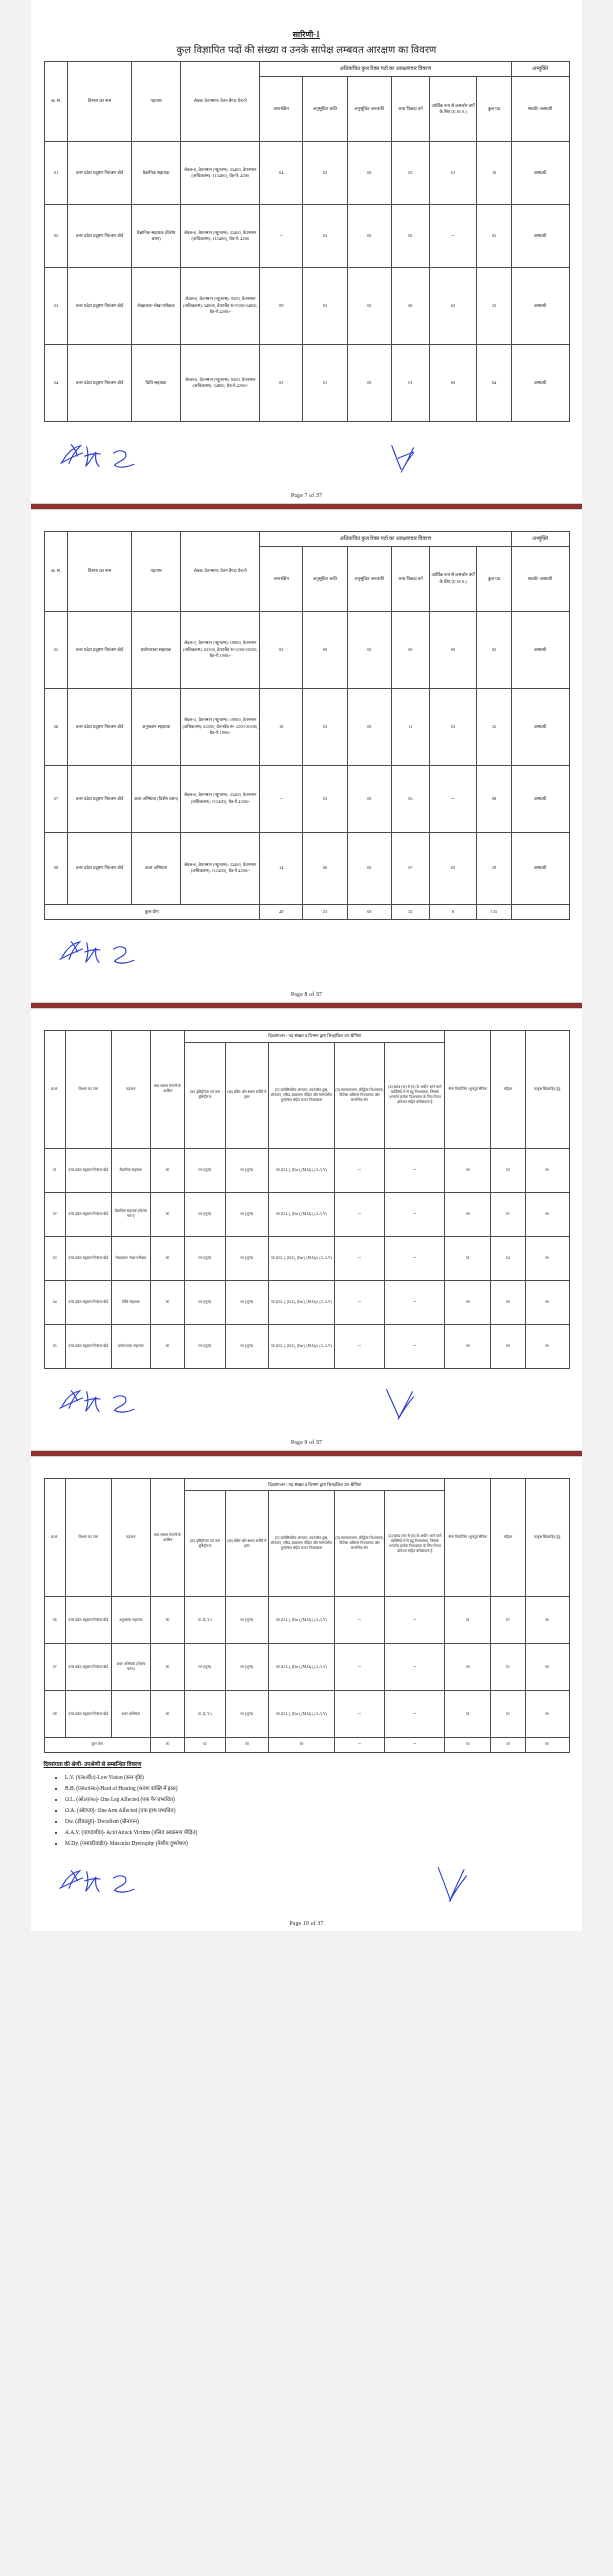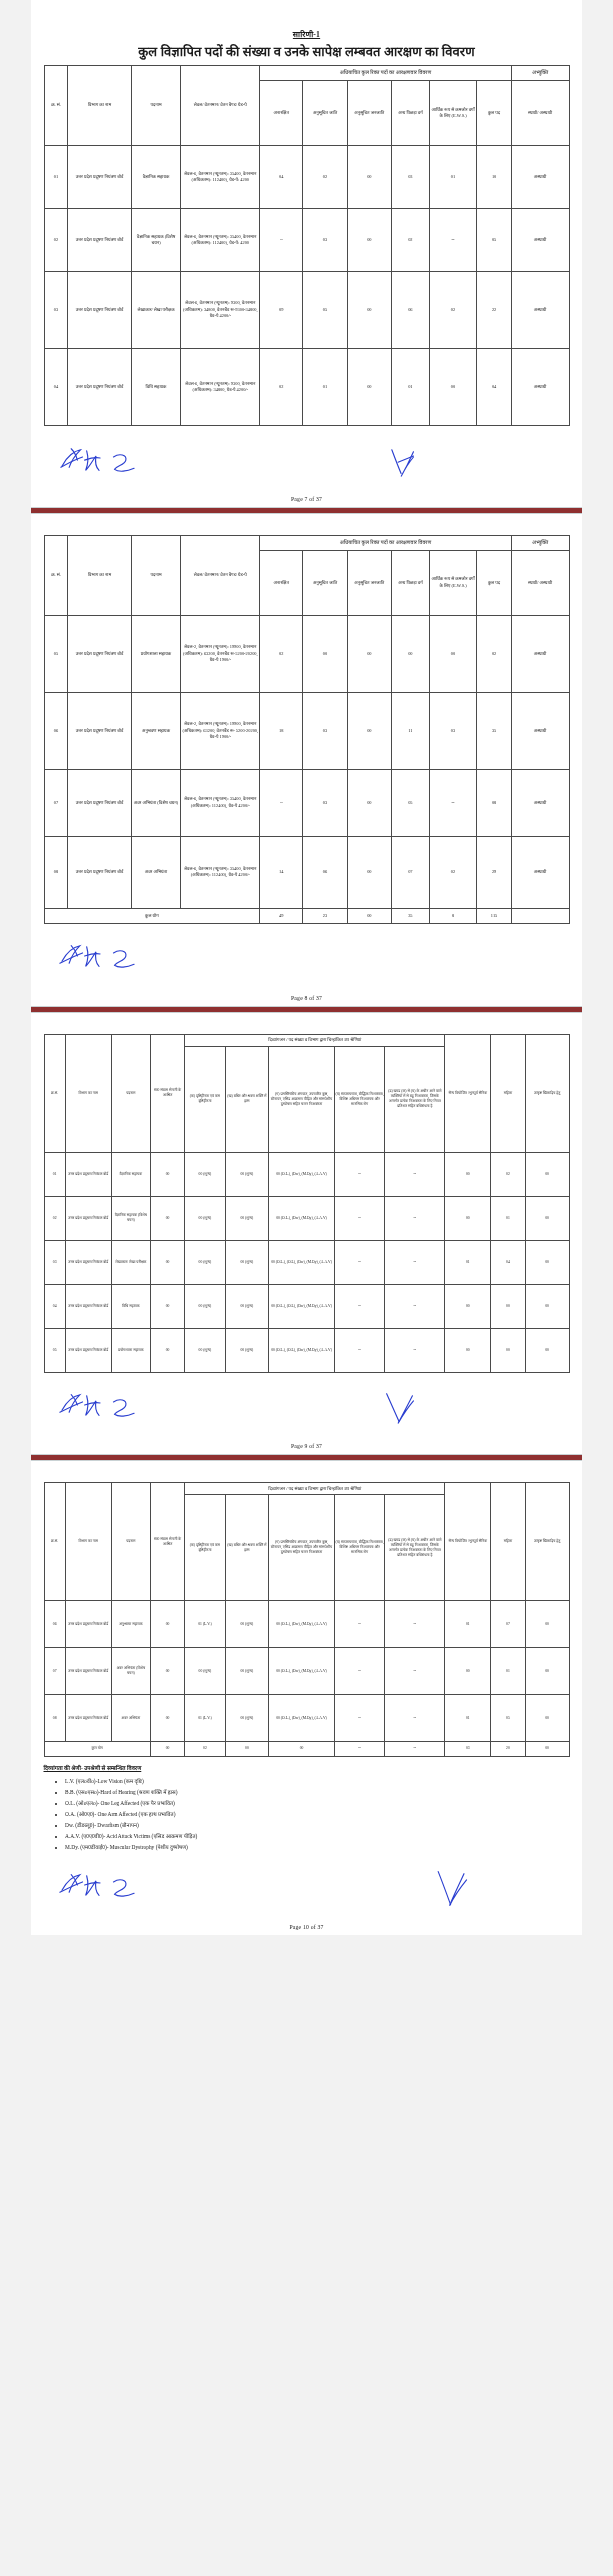--- a/index.html
+++ b/index.html
@@ -4,21 +4,21 @@
 <style>
   html,body{margin:0;padding:0;background:#f2f2f2;}
   body{font-family:"Liberation Serif", serif;color:#1b1b1b;}
   .doc{width:551px;margin:0 auto;background:#fff;}
   .page{position:relative;background:#fff;padding:0;}
   .sep{height:5.2px;background:#8f3030;margin:0;}
   .sep-thin{height:1px;background:#c9d2d4;}
   .pagenum{text-align:center;font-size:5.7px;letter-spacing:0.2px;padding:8.2px 0 5.2px 0;color:#1b1b1b;}
   .title-block{text-align:center;margin:13.4px 0 5.2px 0;}
   .t-main{font-size:7.7px;font-weight:bold;text-decoration:underline;letter-spacing:0.2px;}
-  .t-sub{font-size:13px;font-weight:bold;margin-top:3.1px;letter-spacing:0.1px;}
+  .t-sub{font-size:10px;font-weight:normal;margin-top:3.1px;letter-spacing:0.1px;}
   table.grid{border-collapse:collapse;margin:5.2px auto 0 auto;width:526px;table-layout:fixed;}
   table.grid th,table.grid td{border:0.5px solid #4a4a4a;text-align:center;vertical-align:middle;
      font-size:4.4px;line-height:1.45;padding:1px 0.5px;}
   table.grid th{font-weight:normal;}
   table.grid.t1 td{height:auto;}
   .vtall{height:62px;}
   .num{font-family:"Liberation Serif",serif;font-size:4.6px;}
   .totrow td{font-size:4.9px;}
   .sig{height:62px;position:relative;}
   .sig svg{position:absolute;}

